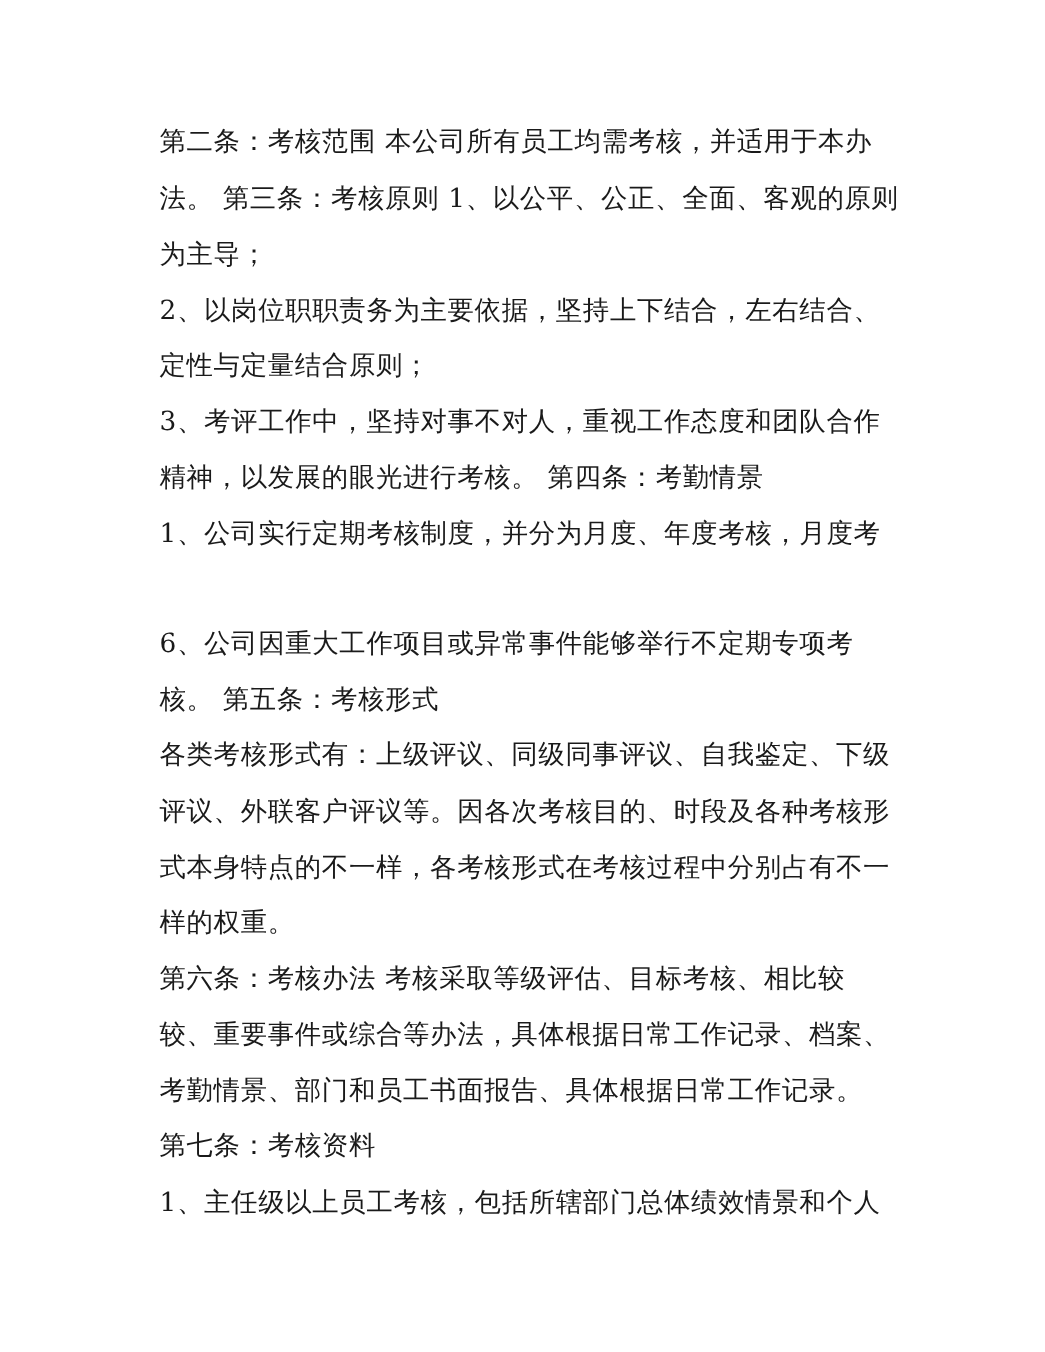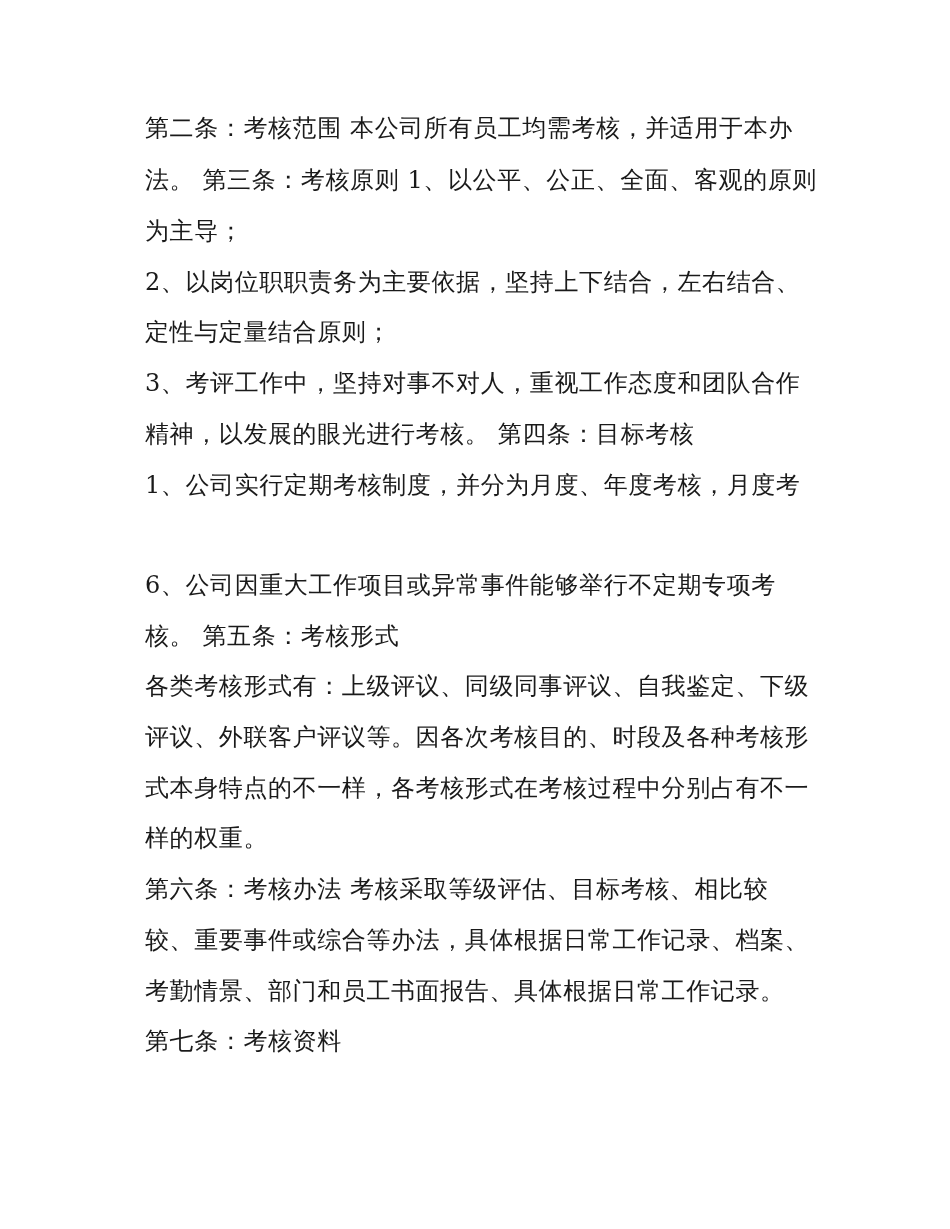--- a/index.html
+++ b/index.html
@@ -35,25 +35,26 @@
 </head>
 <body>
 
 <div class="page">
   <div class="line" style="top:113px">第二条：考核范围 本公司所有员工均需考核，并适用于本办</div>
   <div class="line" style="top:165px">法。 第三条：考核原则 1、以公平、公正、全面、客观的原则</div>
   <div class="line" style="top:216px">为主导；</div>
   <div class="line" style="top:267px">2、以岗位职职责务为主要依据，坚持上下结合，左右结合、</div>
   <div class="line" style="top:317px">定性与定量结合原则；</div>
   <div class="line" style="top:368px">3、考评工作中，坚持对事不对人，重视工作态度和团队合作</div>
-  <div class="line" style="top:419px">精神，以发展的眼光进行考核。 第四条：目标考核</div>
+  <div class="line" style="top:419px">精神，以发展的眼光进行考核。 第四条：考勤情景</div>
   <div class="line" style="top:470px">1、公司实行定期考核制度，并分为月度、年度考核，月度考</div>
   <div class="line" style="top:570px">6、公司因重大工作项目或异常事件能够举行不定期专项考</div>
   <div class="line" style="top:621px">核。 第五条：考核形式</div>
   <div class="line" style="top:722px">评议、外联客户评议等。因各次考核目的、时段及各种考核形</div>
   <div class="line" style="top:671px">各类考核形式有：上级评议、同级同事评议、自我鉴定、下级</div>
   <div class="line" style="top:773px">式本身特点的不一样，各考核形式在考核过程中分别占有不一</div>
   <div class="line" style="top:823px">样的权重。</div>
   <div class="line" style="top:874px">第六条：考核办法 考核采取等级评估、目标考核、相比较</div>
   <div class="line" style="top:925px">较、重要事件或综合等办法，具体根据日常工作记录、档案、</div>
   <div class="line" style="top:976px">考勤情景、部门和员工书面报告、具体根据日常工作记录。</div>
   <div class="line" style="top:1026px">第七条：考核资料</div>
+  <div class="line" style="top:1078px">1、主任级以上员工考核，包括所辖部门总体绩效情景和个人</div>
 </div>
 
 </body></html>

